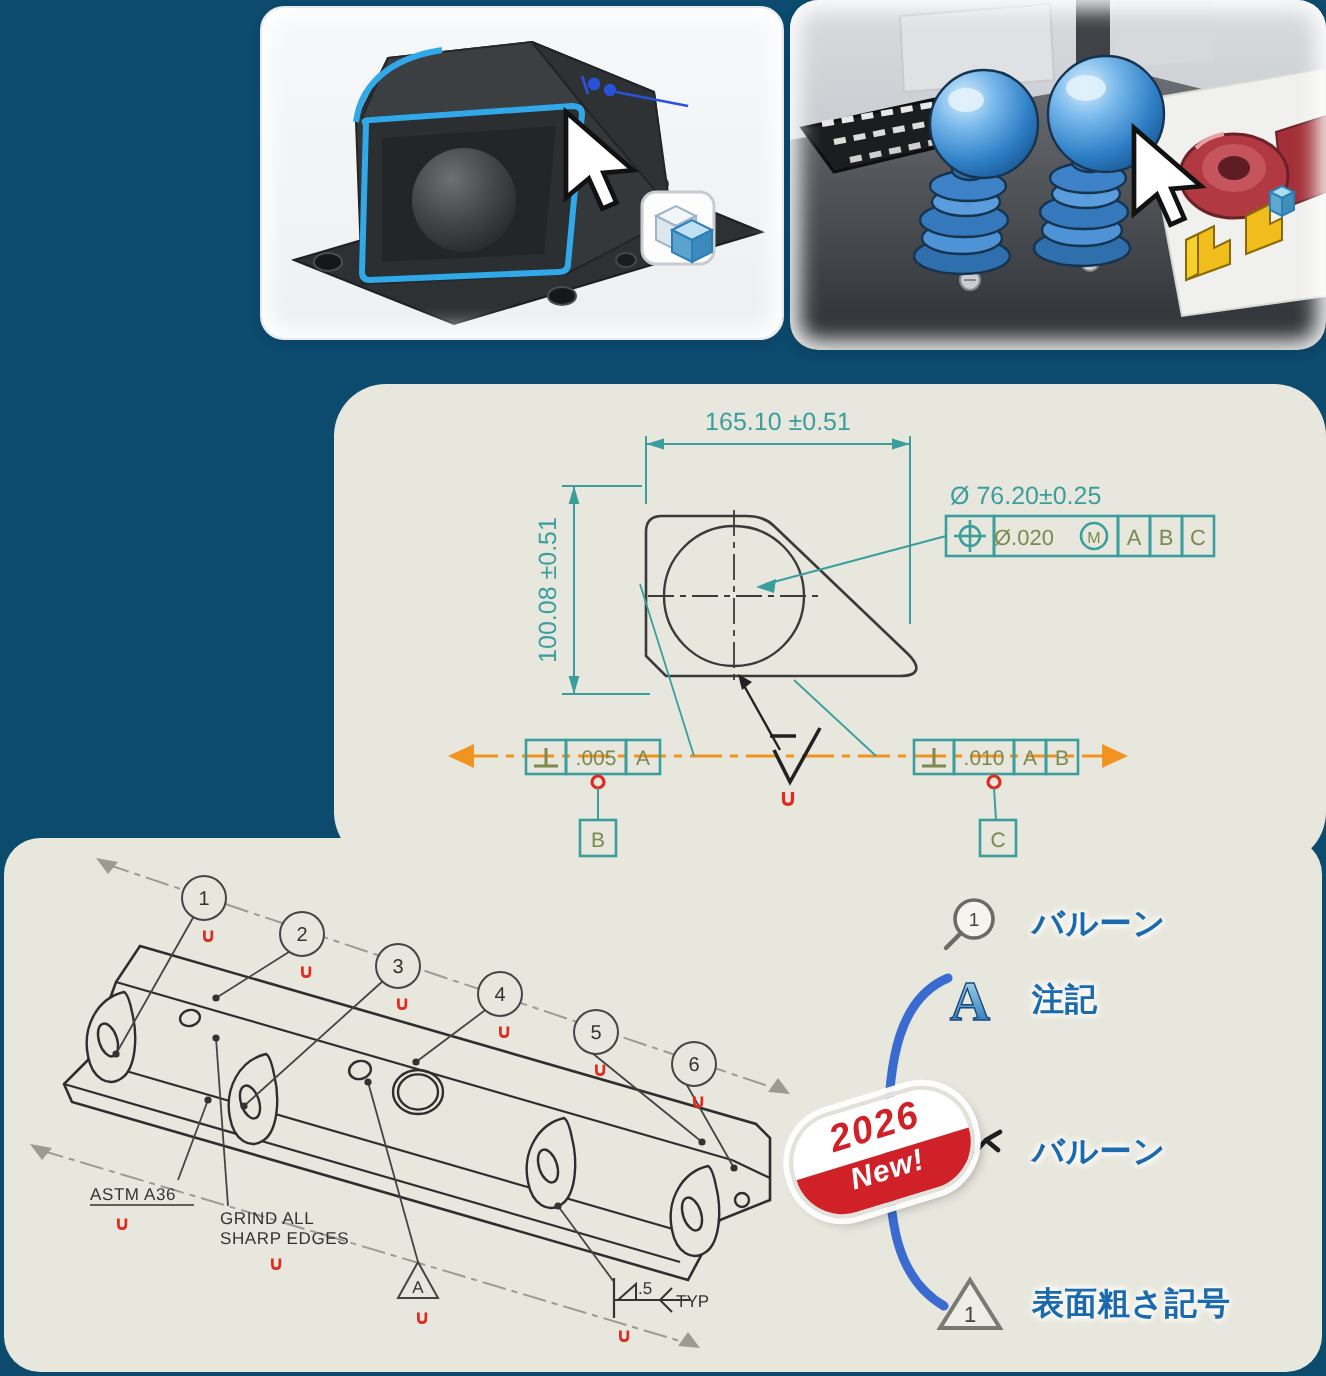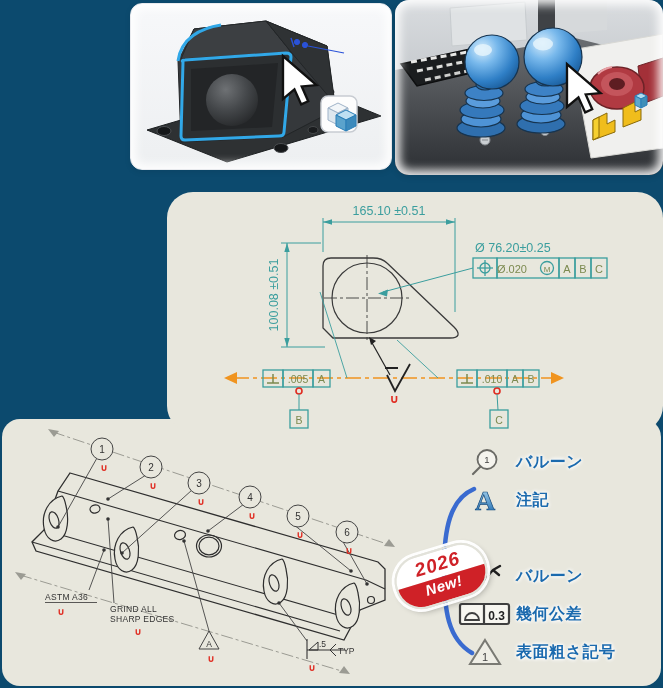--- a/index.html
+++ b/index.html
@@ -427,31 +427,20 @@
     </div>
     <div class="lrow" style="top:138px">
       <span class="licon">
         <svg width="38" height="30" viewBox="0 0 38 30">
           <path d="M5,25 V12 M5,19 H18 M18,19 L27,9 M27,9 L34,5 M27,9 L33,14" stroke="#1f1f1f" stroke-width="2.4" fill="none" stroke-linecap="round"></path>
           <path d="M9,19 L15,12.5 V19 Z" fill="#1f1f1f"></path>
         </svg>
       </span>
       <span class="llabel">バルーン</span>
     </div>
-    <div class="lrow" style="top:176px">
-      <span class="licon">
-        <svg width="54" height="32" viewBox="0 0 54 32">
-          <rect x="2" y="6" width="49" height="20" rx="2" fill="#f7f6f0" stroke="#3f3f3f" stroke-width="2.2"></rect>
-          <line x1="26" y1="6" x2="26" y2="26" stroke="#3f3f3f" stroke-width="2.2"></line>
-          <path d="M7,22 a7,7 0 0 1 14,0 Z" fill="none" stroke="#3f3f3f" stroke-width="1.8"></path>
-          <text x="38.5" y="21.5" text-anchor="middle" font-size="12" font-weight="bold" fill="#222" font-family="Liberation Sans, sans-serif">0.3</text>
-        </svg>
-      </span>
-      <span class="llabel">幾何公差</span>
-    </div>
     <div class="lrow" style="top:214px">
       <span class="licon">
         <svg width="36" height="30" viewBox="0 0 36 30">
           <path d="M18,3 L33,27 H3 Z" fill="#efeee6" stroke="#7a7a74" stroke-width="2"></path>
           <text x="18" y="24" text-anchor="middle" font-size="11" fill="#444" font-family="Liberation Sans, sans-serif">1</text>
         </svg>
       </span>
       <span class="llabel">表面粗さ記号</span>
     </div>
   </div>

